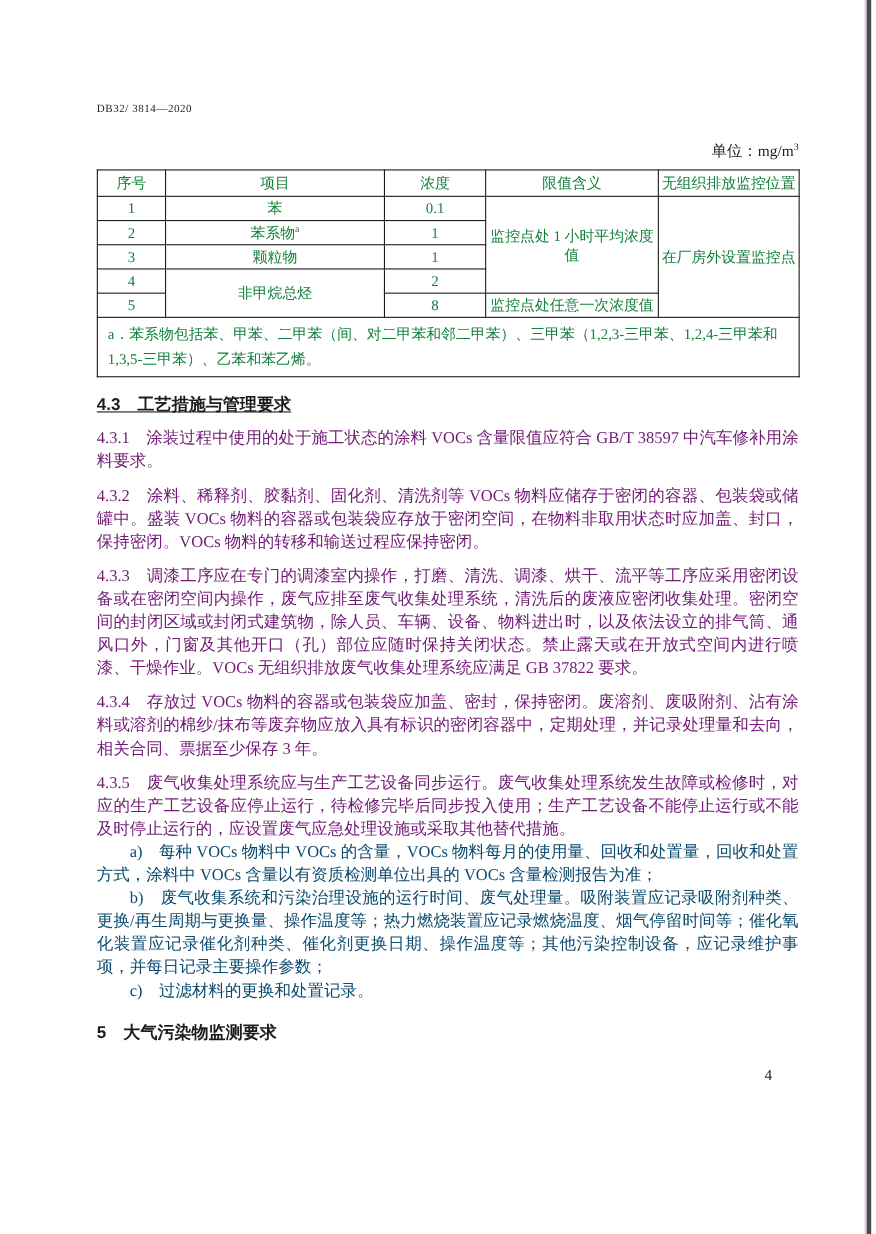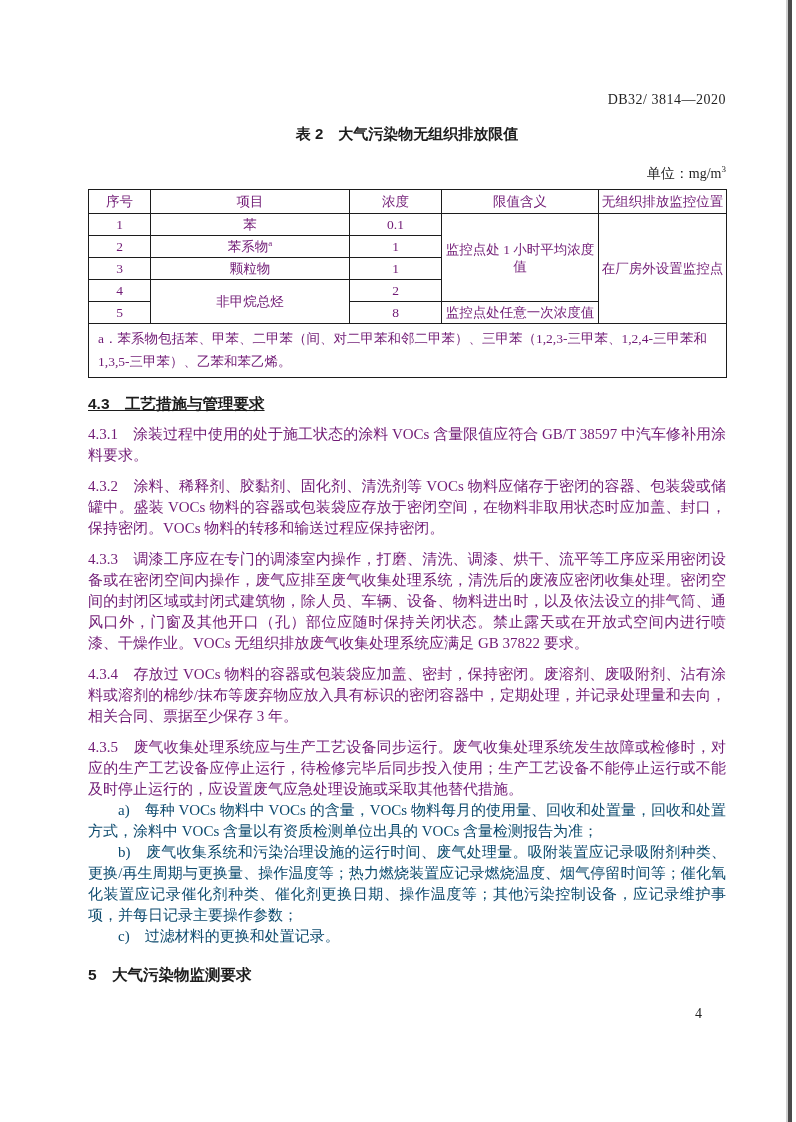--- a/index.html
+++ b/index.html
@@ -28,22 +28,22 @@
     box-shadow: -2px 0 0 #cfcfcf;
   }
   .content {
     position: absolute;
     top: 0; left: 0;
     width: 796px;
     padding: 90px 70px 0 88px;
     box-sizing: border-box;
   }
   .doc-number {
-    text-align: right;
-    font-size: 14px;
+    text-align: left;
+    font-size: 10px;
     line-height: 20px;
     letter-spacing: 0.5px;
     color: #1f1f1f;
   }
   .table-title {
     margin-top: 13px;
     text-align: center;
     font-family: "Liberation Sans", "DejaVu Sans", sans-serif;
     font-weight: bold;
     font-size: 15px;
@@ -64,21 +64,21 @@
     table-layout: fixed;
   }
   table.limits td {
     border: 1.6px solid #1c1c1c;
     text-align: center;
     vertical-align: middle;
     font-size: 13.5px;
     line-height: 17px;
     padding: 1px 2px;
     height: 19px;
-    color: #701a75;
+    color: #15803d;
   }
   table.limits tr.head td { height: 21px; }
   table.limits td.footnote-cell {
     text-align: left;
     font-size: 13.5px;
     line-height: 23px;
     padding: 3px 9px 4px 9px;
     height: auto;
   }
   sup.sp {
@@ -120,21 +120,20 @@
   }
 </style>
 </head>
 <body>
 
 <div class="sheet">
   <div class="content">
 
     <div class="doc-number">DB32/ 3814—2020</div>
 
-    <div class="table-title">表 2　大气污染物无组织排放限值</div>
 
     <div class="unit-line"><span>单位：mg/m</span><sup class="sp">3</sup></div>
 
     <table class="limits">
       <colgroup>
         <col style="width:62px">
           <col style="width:199px">
           <col style="width:92px">
           <col style="width:157px">
           <col style="width:128px">

